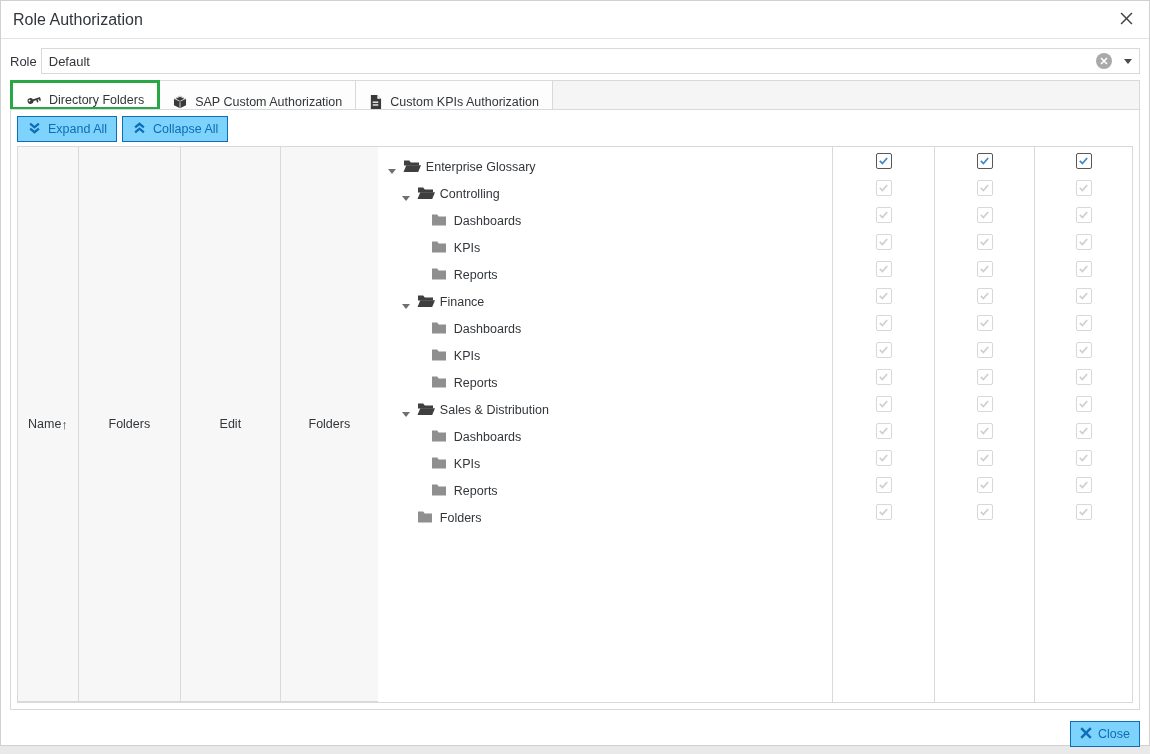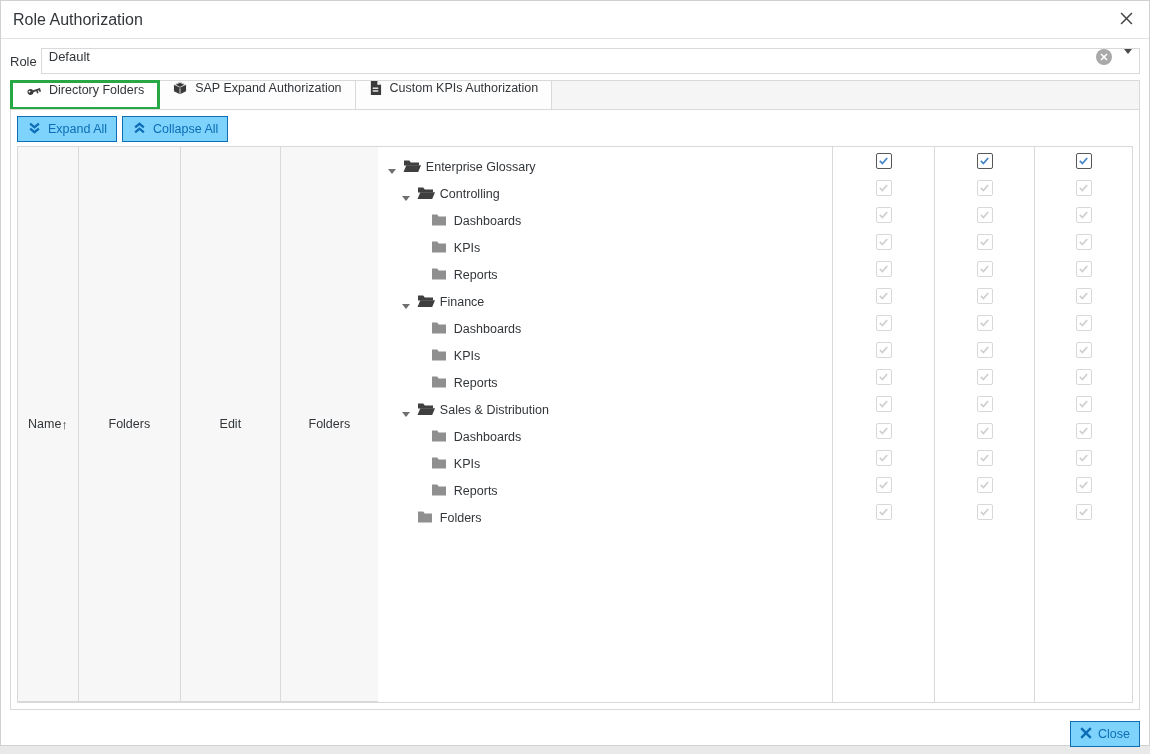--- a/index.html
+++ b/index.html
@@ -32,21 +32,21 @@
   
   .role-row {
     display:flex; align-items:center;
     margin:9px 9px 6px 9px; gap:4px;
     flex:0 0 26px;
   }
   .role-label { font-size:13px; color:#32363a; }
   .role-input {
     flex:1; height:26px;
     border:1px solid #d9d9d9; background:#fff;
-    display:flex; 
+    display:flex; align-items:center;
     padding:0 7px; font-size:13px; color:#32363a;
   }
   .role-value { flex:1; }
   .clear-btn {
     width:16px; height:16px; border-radius:50%;
     background:#a9a9a9; color:#fff;
     display:flex; align-items:center; justify-content:center;
     margin-right:12px; cursor:pointer;
   }
   .caret-down {
@@ -55,21 +55,21 @@
     border-top:5px solid #4a4a4a;
   }
   
   .tabstrip {
     display:flex; align-items:stretch;
     margin:0 9px; height:29px; flex:0 0 29px;
     background:#f5f5f5;
     border:1px solid #d9d9d9; border-bottom:none;
   }
   .tab {
-    display:flex; align-items:flex-start; gap:8px;
+    display:flex; align-items:flex-end; gap:8px;
     padding:0 13px; font-size:12.5px; color:#32363a;
     background:#fdfdfd; border-right:1px solid #d9d9d9;
     cursor:pointer; white-space:nowrap;
   }
   .tab-active-wrap {
     border:3px solid #28a745;
     display:flex; align-items:stretch;
     margin:-1px 0 -1px -1px;
   }
   .tab-active-wrap .tab { background:#fff; border-right:none; }
@@ -192,21 +192,21 @@
     </div>
     <div class="tab">
       <span class="tab-icon">
         <svg width="14" height="14" viewBox="0 0 16 16">
           <path fill="#3a3a3a" d="M8 .8 14.9 4.3v7.4L8 15.2 1.1 11.7V4.3z"></path>
           <path fill="#fff" d="M8 .8 1.1 4.3l1 .5L8 1.9l5.9 2.9 1-.5z" opacity=".9"></path>
           <path fill="#fff" d="M7.5 8.2v6.4l1 .5V8.7z" opacity=".9"></path>
           <path fill="#fff" d="M1.1 4.3l6.4 3.2L8.6 7 2.2 3.8zM14.9 4.3 8.5 7.5l-1.1-.5 6.4-3.2z" opacity=".9"></path>
         </svg>
       </span>
-      <span>SAP Expand Authorization</span>
+      <span>SAP Custom Authorization</span>
     </div>
     <div class="tab">
       <span class="tab-icon">
         <svg width="13" height="14" viewBox="0 0 14 15">
           <path fill="#3a3a3a" d="M2 0h7l4 4v11H2z"></path>
           <path fill="#fff" d="M9 0l4 4H9z"></path>
           <rect x="4" y="7" width="6" height="1.4" fill="#fff"></rect>
           <rect x="4" y="10" width="6" height="1.4" fill="#fff"></rect>
         </svg>
       </span>

